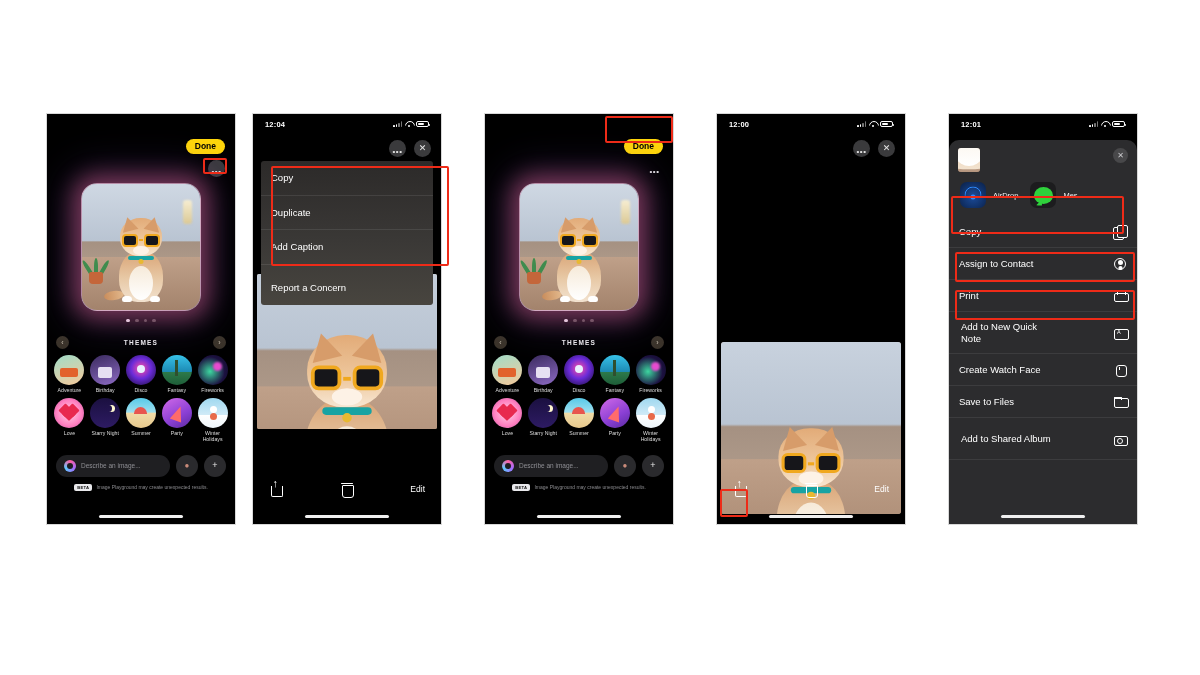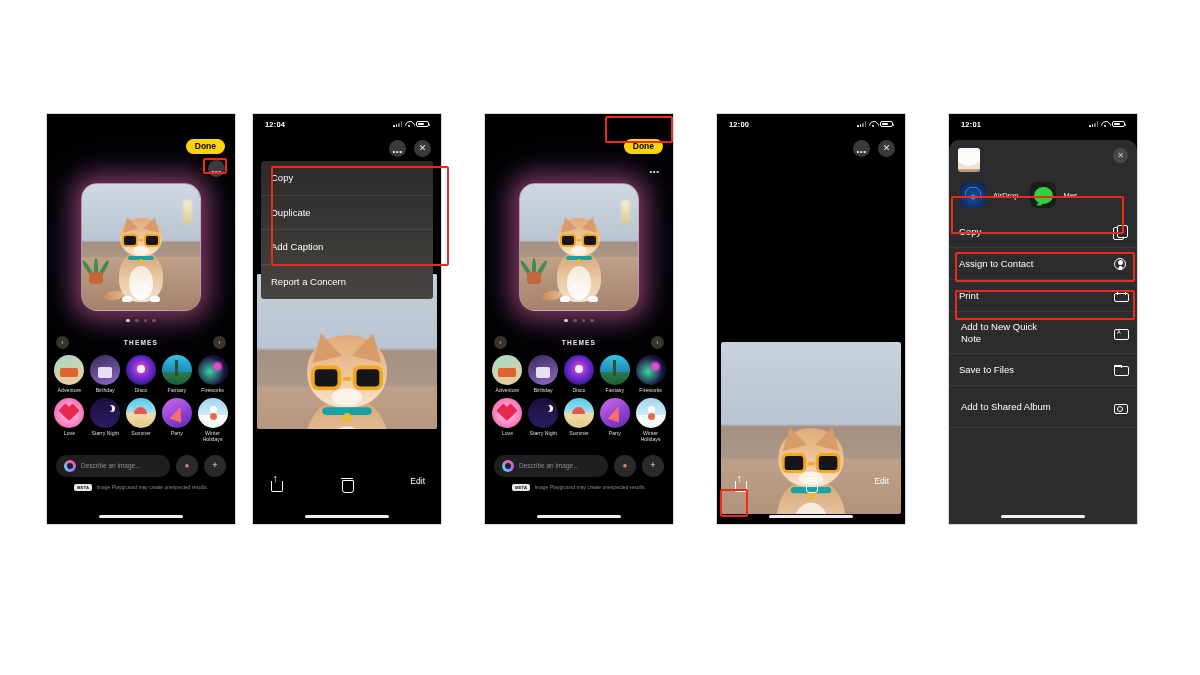--- a/index.html
+++ b/index.html
@@ -240,34 +240,34 @@
   
   .ctxmenu {
     position:absolute; left:8px; top:47px; width:172px;
     background:linear-gradient(180deg,#2c2a29 0%,#3a3836 55%,#48453f 100%);
     border-radius:3px; overflow:hidden;
   }
   .ctxmenu .mi {
     height:34.5px; display:flex; align-items:center; padding:0 10px;
     font-size:9.5px; color:#fff; border-bottom:.5px solid rgba(255,255,255,.09);
   }
-  .ctxmenu .mi:last-child { border-bottom:none; }
+  .ctxmenu .mi:last-child { border-bottom:none;margin-top:6px; }
 
   
   .photo-full { position:absolute; left:4px; right:4px; top:160px; height:155px;
     border-radius:2px; overflow:hidden; background:#b39b85; }
   .photo-full .scene { transform:scale(1.9); transform-origin:50% 42%; }
   .p4photo { position:absolute; left:4px; right:4px; top:228px; height:172px;
     border-radius:3px; overflow:hidden; background:#b39b85; }
   .p4photo .scene { transform:scale(1.55); transform-origin:50% 40%; }
 
   
   .phototoolbar {
     position:absolute; left:0; right:0; bottom:22px; height:26px;
-    display:flex; align-items:flex-start; justify-content:space-between;
+    display:flex; align-items:center; justify-content:space-between;
     padding:0 16px;
   }
   .tb-ico { width:14px; height:16px; position:relative; }
   .share-ico::before { content:""; position:absolute; left:2px; top:5px;
     width:10px; height:10px; border:1.4px solid #fff; border-top:none;
     border-radius:0 0 2px 2px; }
   .share-ico::after { content:"↑"; position:absolute; left:3.4px; top:-3px;
     font-size:11px; line-height:1; color:#fff; }
   .trash-ico { width:12px; height:15px; }
   .trash-ico::before { content:""; position:absolute; left:1px; top:3.5px;
@@ -774,20 +774,24 @@
         </div>
         <div class="action">
           <span class="lbl">Print</span>
           <span class="act-ico ico-print"></span>
         </div>
         <div class="action two">
           <span class="lbl" style="max-width:95px;display:block;">Add to New Quick Note</span>
           <span class="act-ico ico-note"></span>
         </div>
         <div class="action">
+          <span class="lbl">Create Watch Face</span>
+          <span class="act-ico ico-watch"></span>
+        </div>
+        <div class="action">
           <span class="lbl">Save to Files</span>
           <span class="act-ico ico-folder"></span>
         </div>
         <div class="action two">
           <span class="lbl" style="max-width:95px;display:block;">Add to Shared Album</span>
           <span class="act-ico ico-album"></span>
         </div>
       </div>
     </div>
     <div class="homebar"></div>

